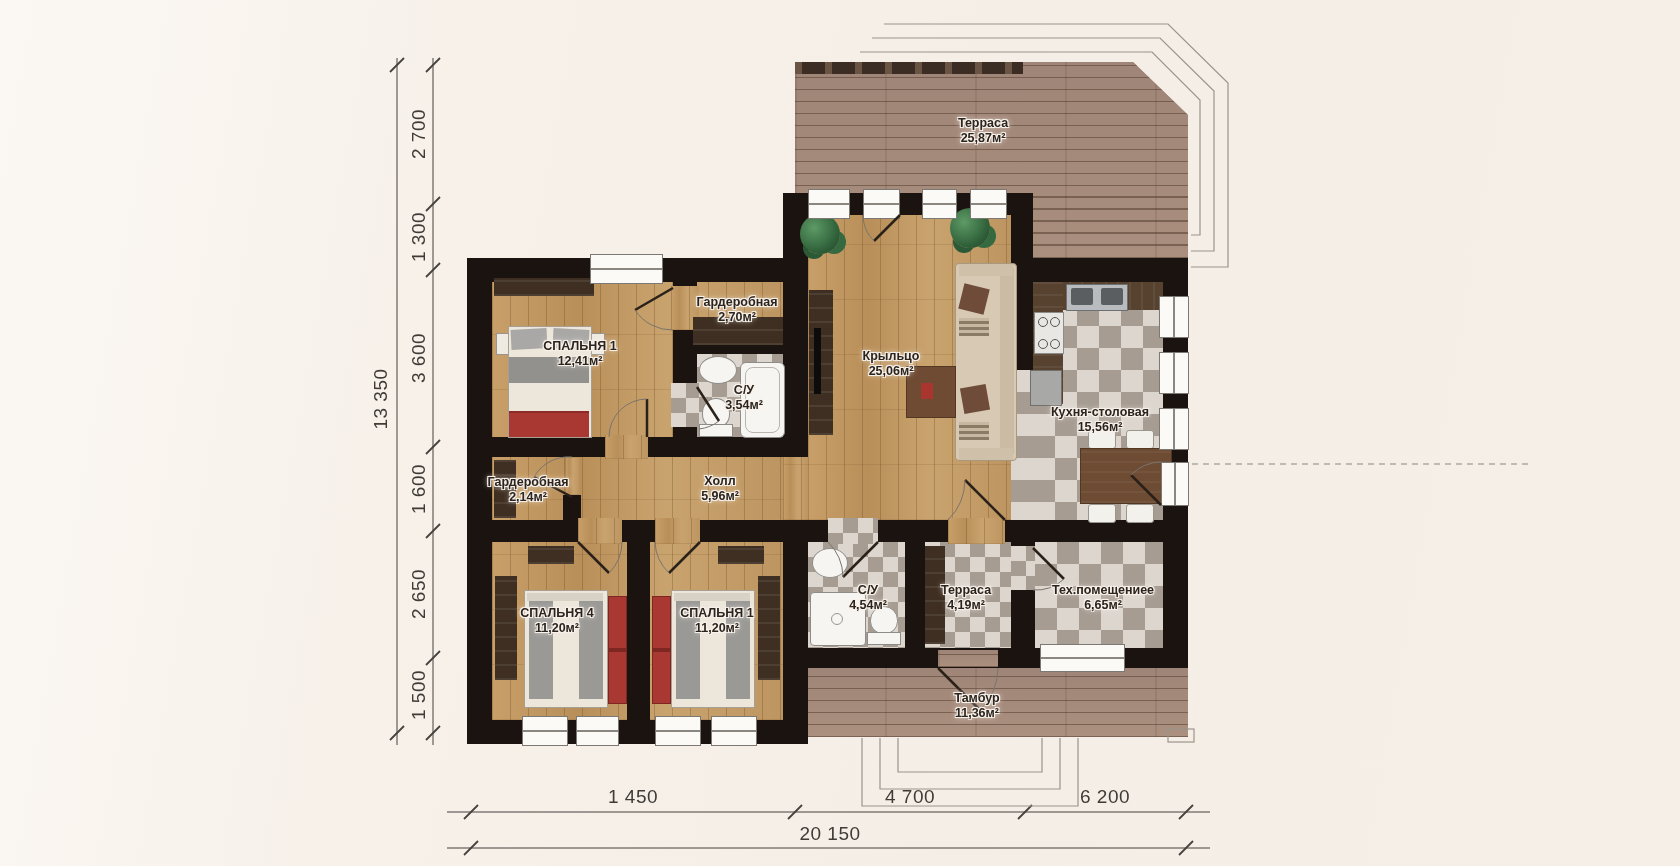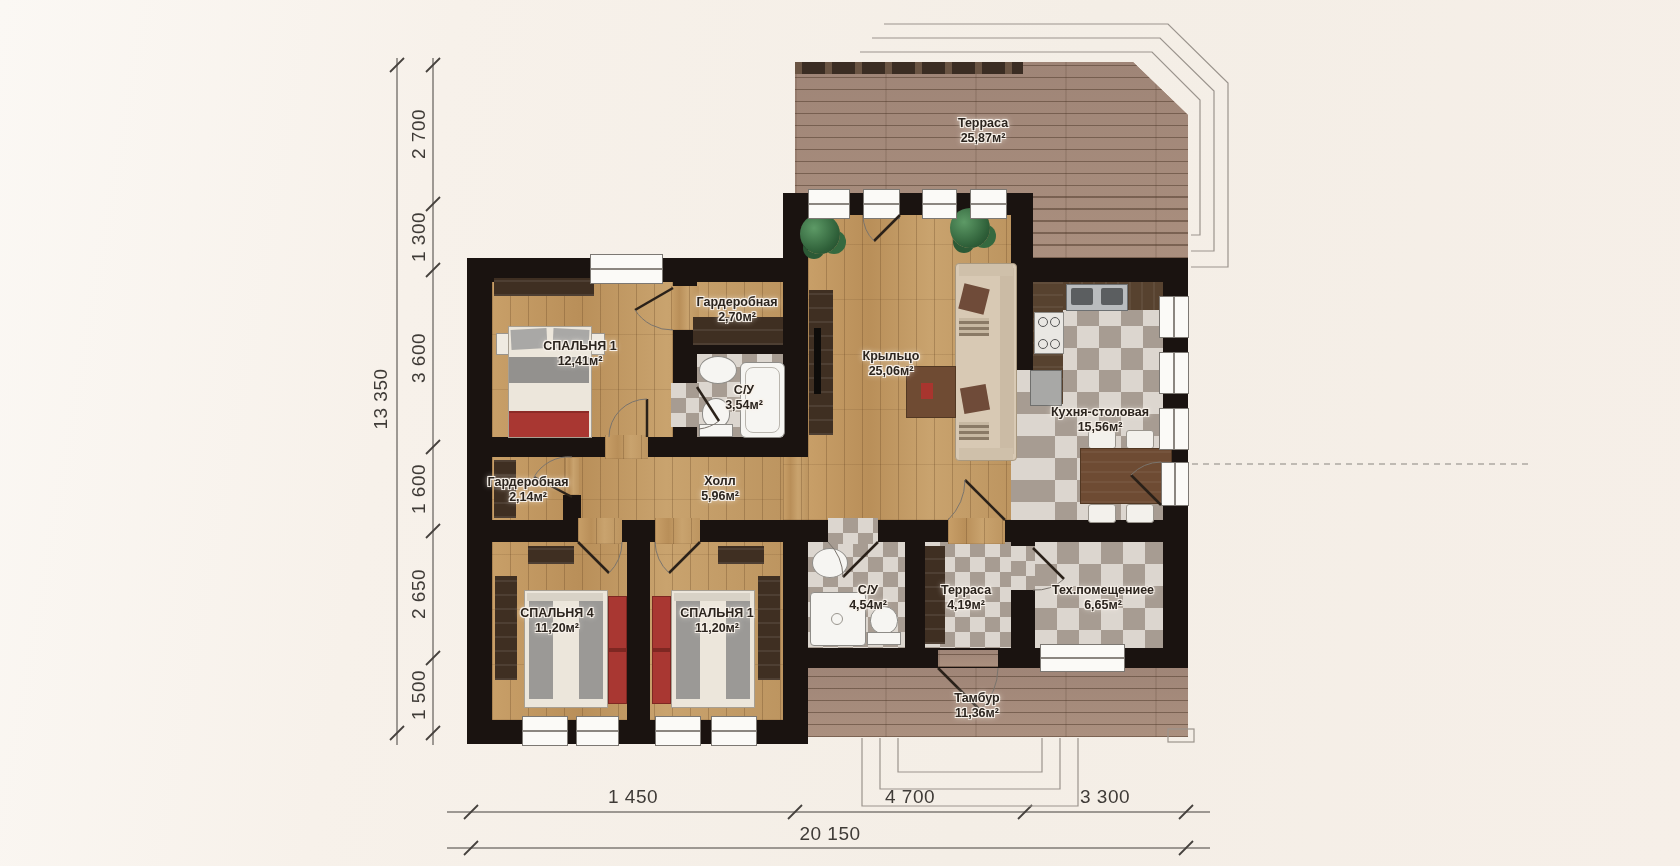--- a/index.html
+++ b/index.html
@@ -320,15 +320,15 @@
 
   <div class="dim dimv" style="left:381px;top:399px;">13 350</div>
   <div class="dim dimv" style="left:419px;top:134px;">2 700</div>
   <div class="dim dimv" style="left:419px;top:237px;">1 300</div>
   <div class="dim dimv" style="left:419px;top:358px;">3 600</div>
   <div class="dim dimv" style="left:419px;top:489px;">1 600</div>
   <div class="dim dimv" style="left:419px;top:594px;">2 650</div>
   <div class="dim dimv" style="left:419px;top:695px;">1 500</div>
   <div class="dim" style="left:633px;top:797px;">1 450</div>
   <div class="dim" style="left:910px;top:797px;">4 700</div>
-  <div class="dim" style="left:1105px;top:797px;">3 300</div>
+  <div class="dim" style="left:1105px;top:797px;">6 200</div>
   <div class="dim" style="left:830px;top:834px;">20 150</div>
 </div>
 
 </body></html>

